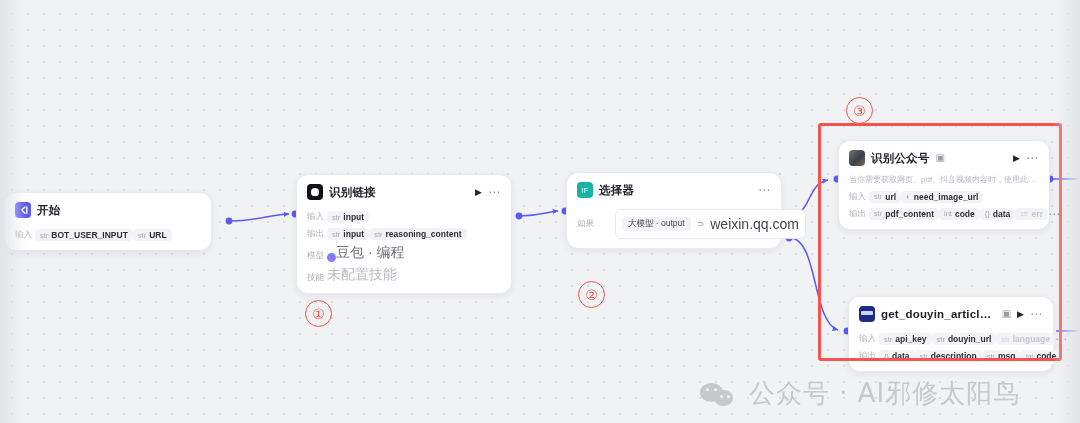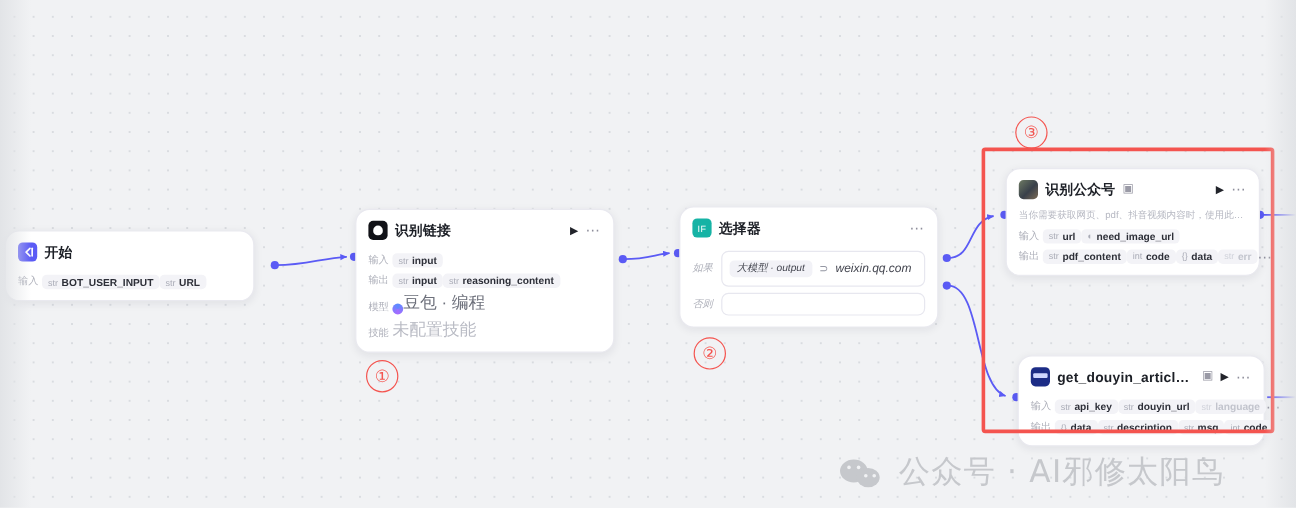--- a/index.html
+++ b/index.html
@@ -68,22 +68,22 @@
   .ic-blue:after{content:"";position:absolute;left:2px;top:5px;width:12px;height:4px;
                  background:#cfd6ff;border-radius:1px;}
 
   
   .cond{border:1px solid #e7e7ef;border-radius:6px;background:#fff;
         display:flex;align-items:center;gap:6px;padding:3px 6px;height:30px;
         box-sizing:border-box;flex:1 1 auto;}
   .cpill{background:#f2f2f7;border-radius:4px;padding:1px 6px;font-size:8.5px;
          color:#43454f;white-space:nowrap;}
   .cop{font-size:9px;color:#9598a4;}
-  .cval{font-size:10px;color:#43454f;}
-  .crow{display:flex;align-items:center;gap:6px;margin-top:5px;font-style:italic;}
+  .cval{font-size:14px;color:#43454f;}
+  .crow{display:flex;align-items:center;gap:20px;margin-top:5px;}
   .crow .rlab{width:18px;}
   .cond.empty{height:19px;}
 
   
   .circ{position:absolute;width:25px;height:25px;border:1.6px solid #f4544f;
         border-radius:50%;color:#f4544f;font-size:14px;display:flex;
         align-items:center;justify-content:center;
         font-family:"DejaVu Sans",sans-serif;}
   #ann1{left:305px;top:300px;}
   #ann2{left:578px;top:281px;}
@@ -218,24 +218,20 @@
     </div>
     <div class="nbody">
       <div class="crow">
         <span class="rlab">如果</span>
         <span class="cond">
           <span class="cpill">大模型 · output</span>
           <span class="cop">⊃</span>
           <span class="cval">weixin.qq.com</span>
         </span>
       </div>
-      <div class="crow">
-        <span class="rlab">否则</span>
-        <span class="cond empty"></span>
-      </div>
     </div>
   </div>
 
   <div class="node" id="node-gzh">
     <div class="node-hd">
       <span class="nicon ic-photo"></span>
       <span class="ntitle">识别公众号</span>
       <span class="hd-ic">▣</span>
       <span class="hd-sp"></span>
       <span class="play">▶</span>

